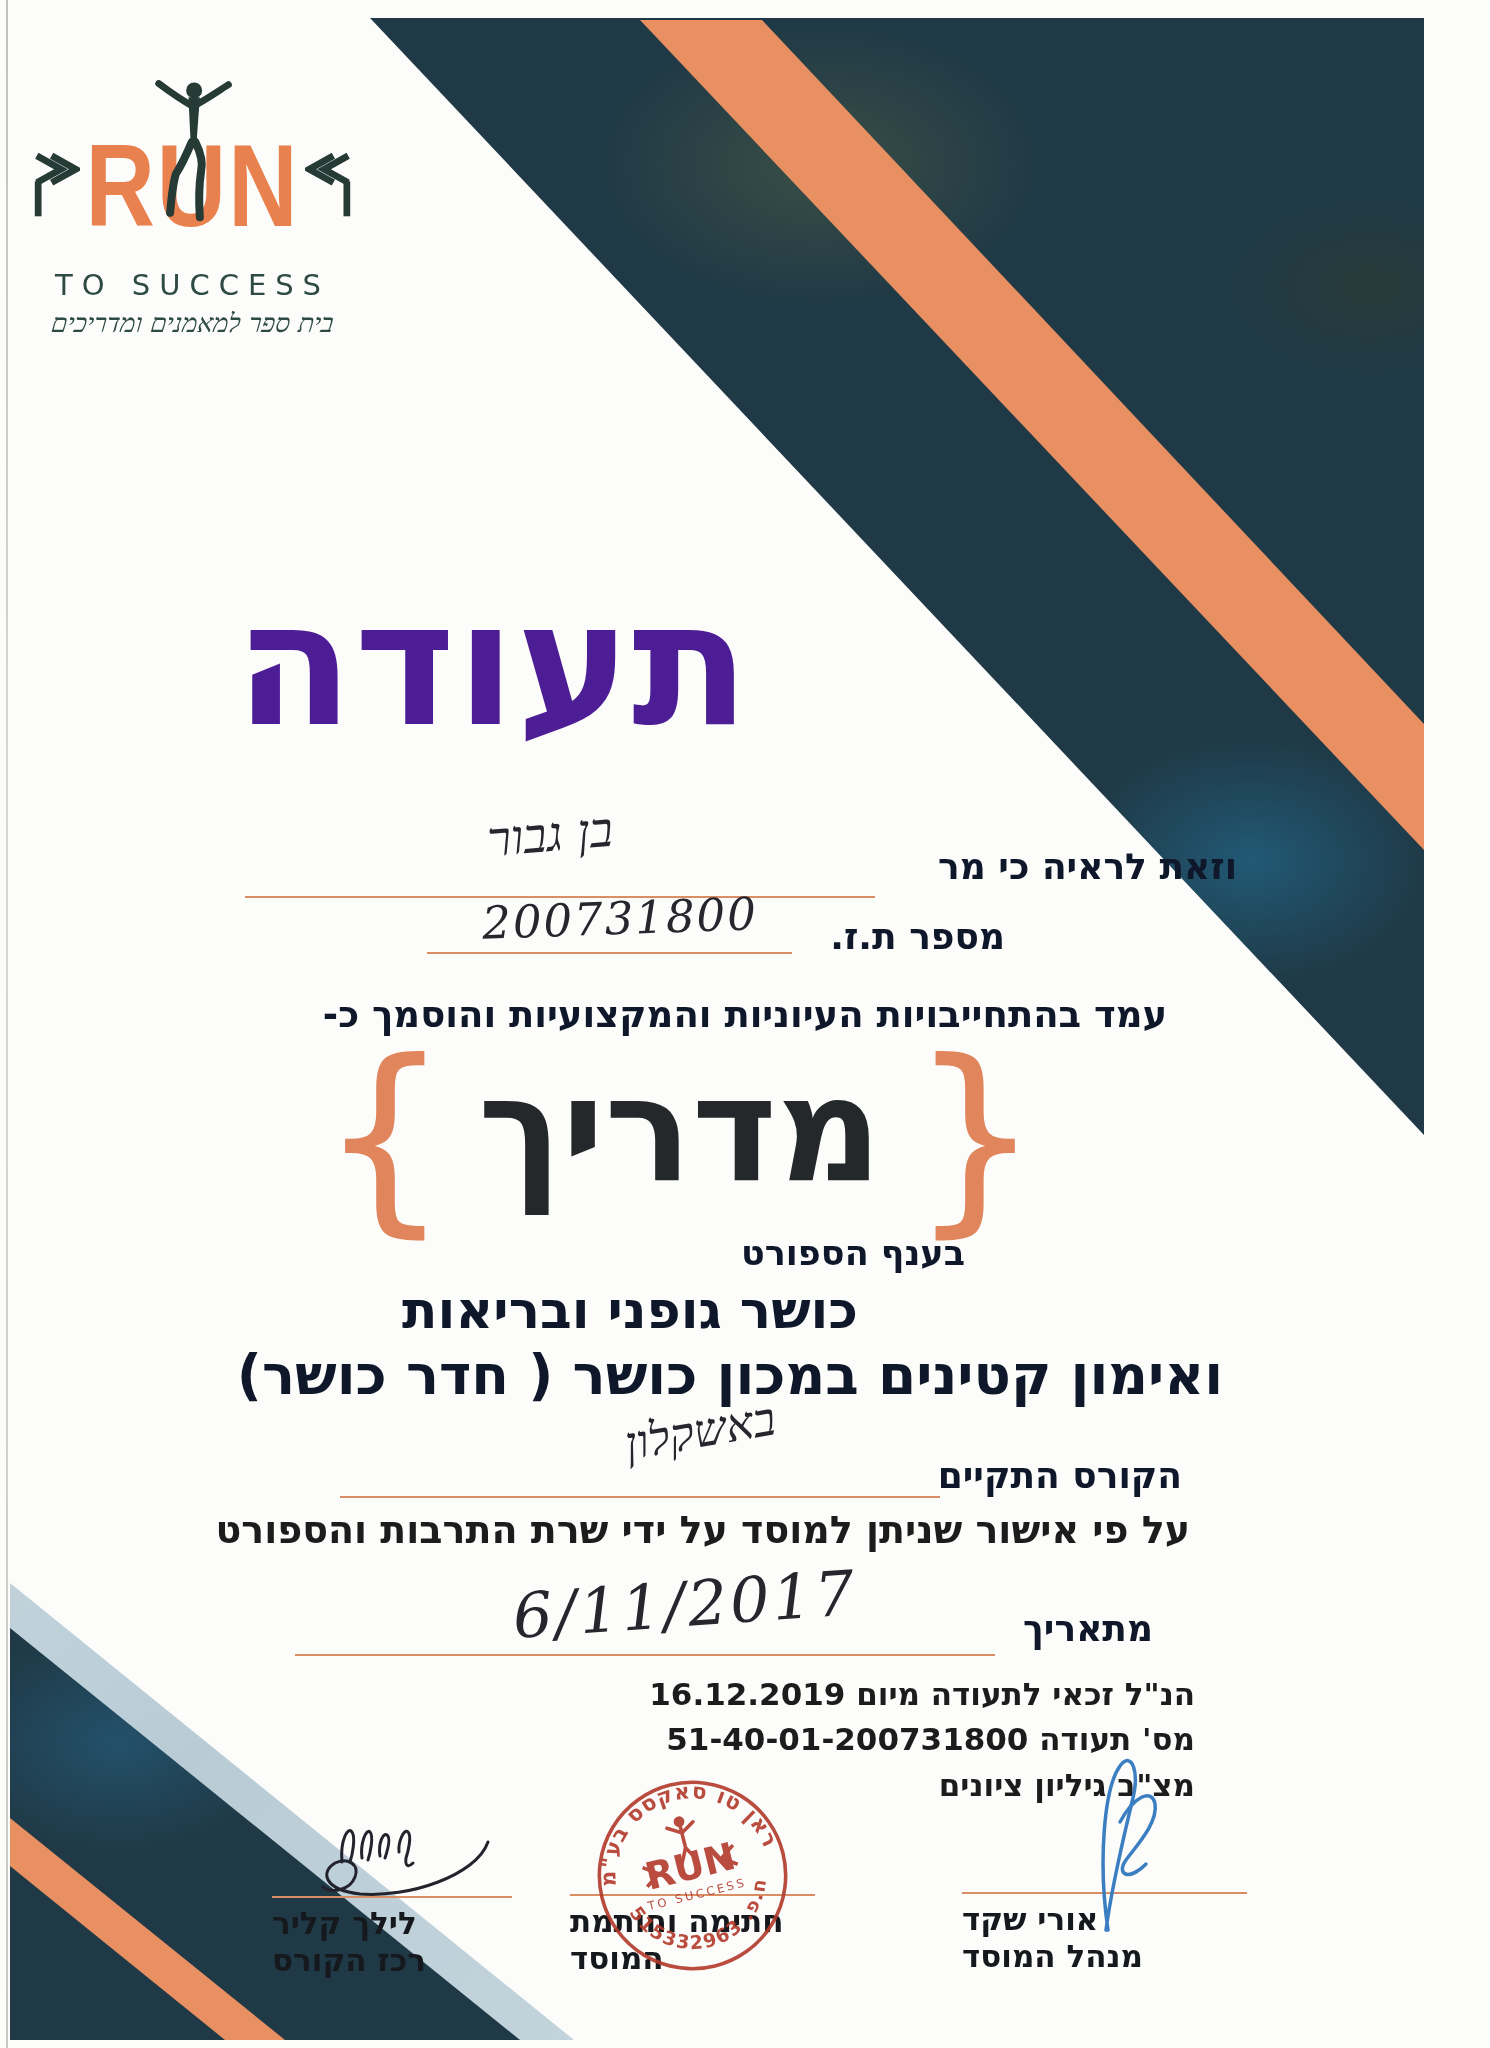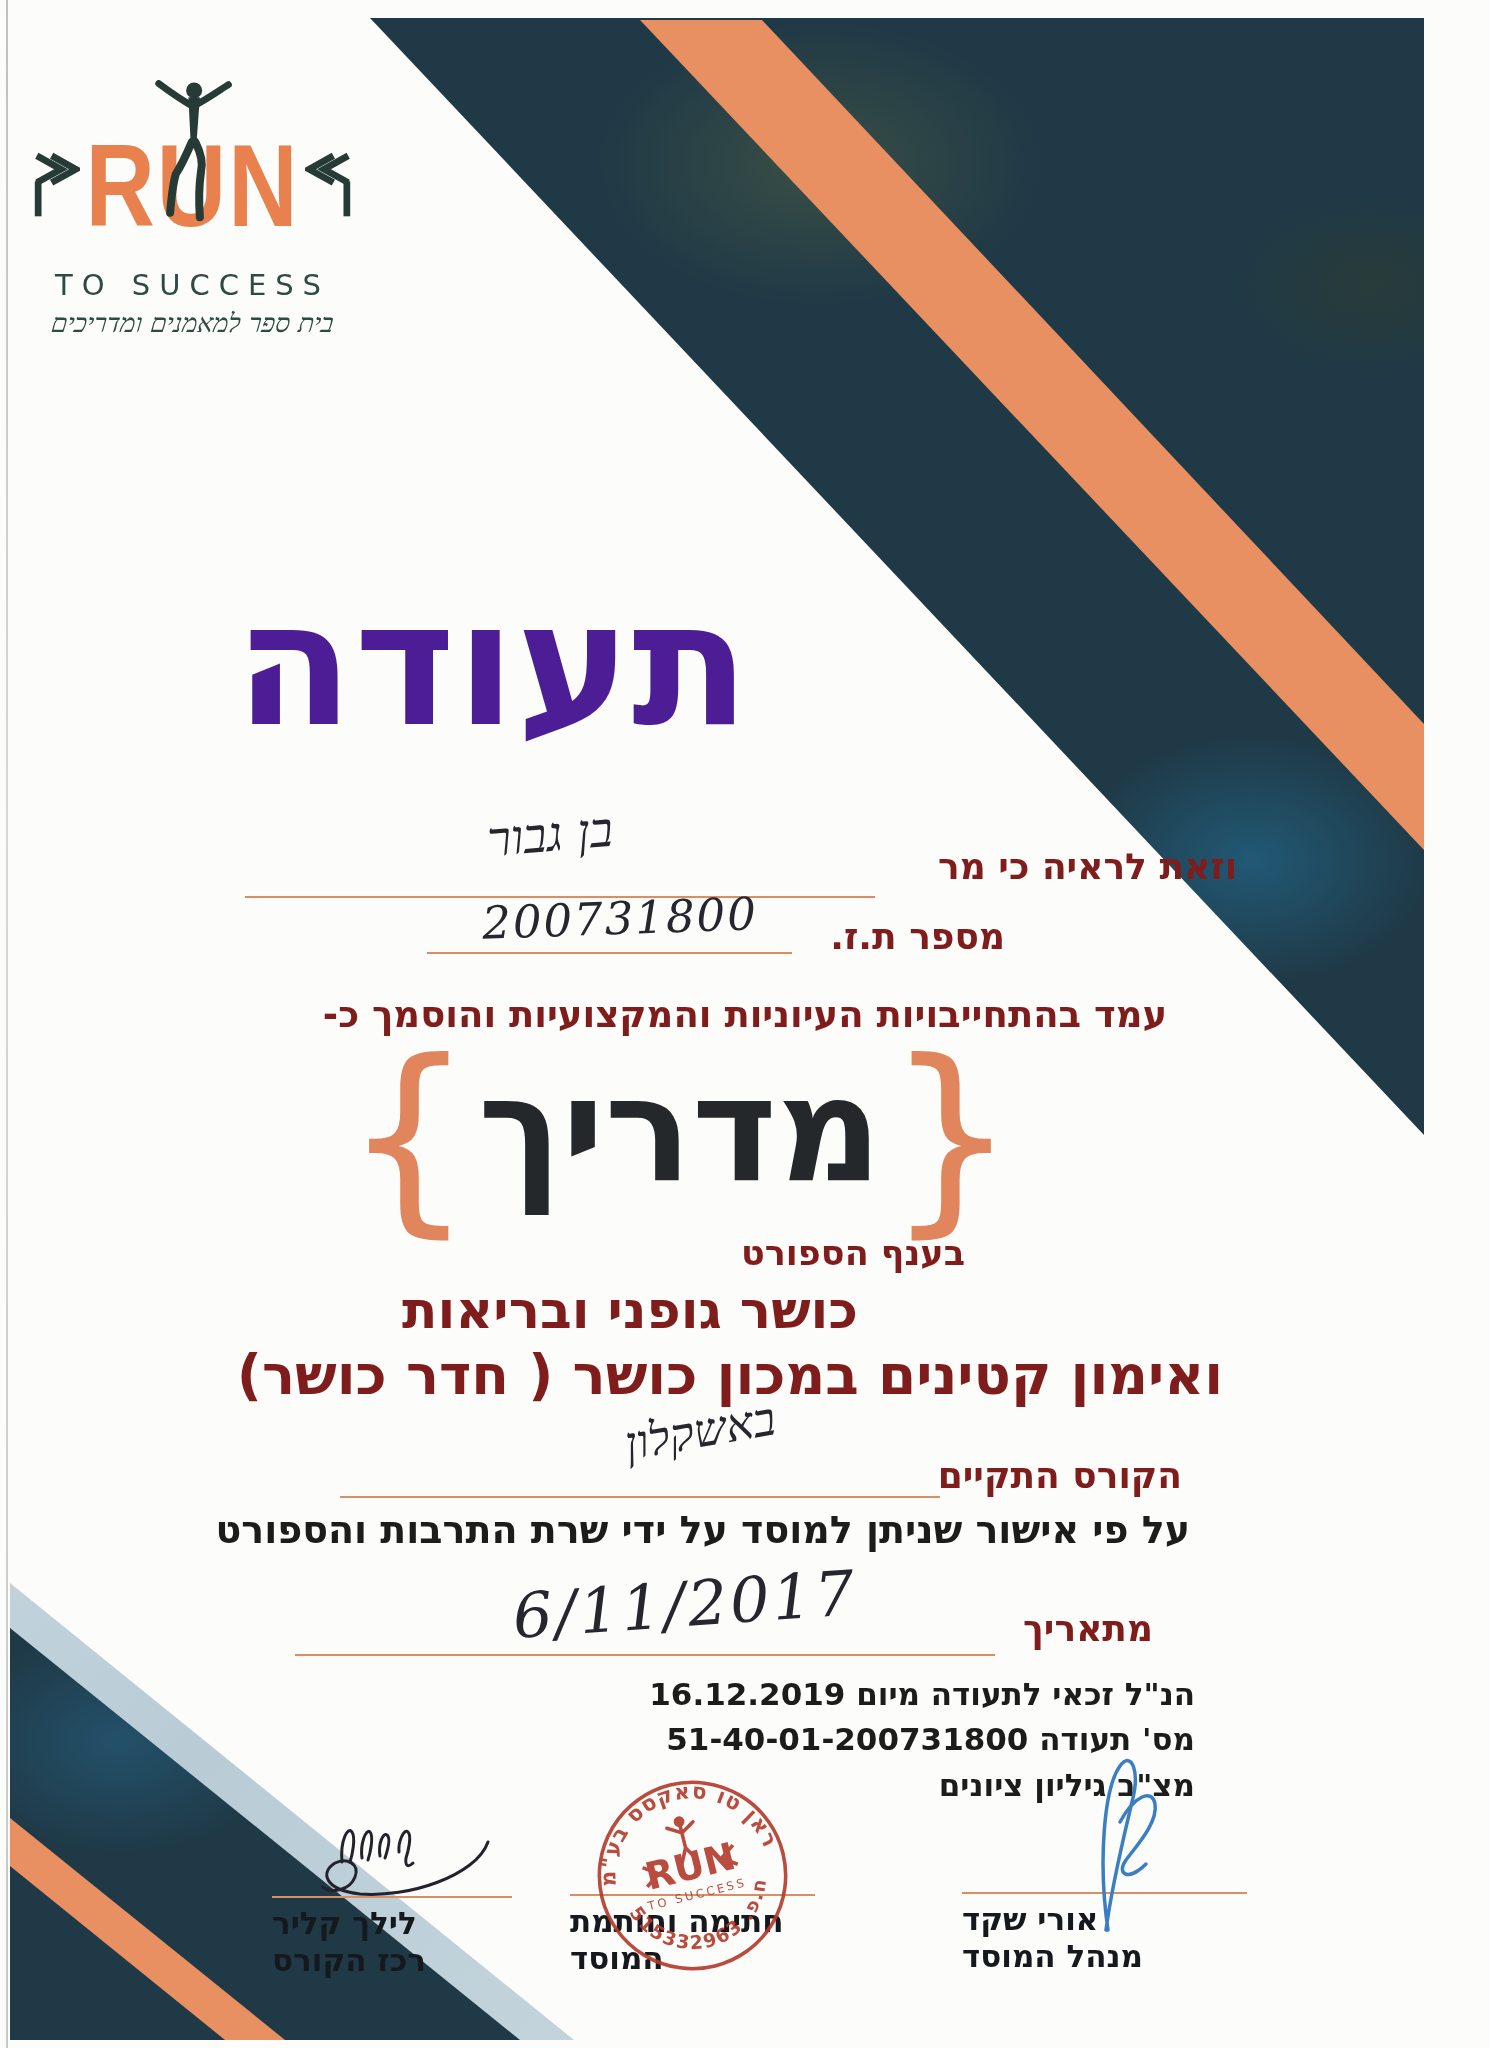--- a/index.html
+++ b/index.html
@@ -36,31 +36,31 @@
            justify-content:center;gap:6px;z-index:6;}
   .run-text{font-size:96px;font-weight:bold;color:#e8814e;letter-spacing:2px;line-height:1;
             transform:scaleY(1.22);font-family:"Liberation Sans","DejaVu Sans",sans-serif;}
   .to-success{position:absolute;top:190px;left:0;right:0;text-align:center;font-size:29px;
               letter-spacing:9px;color:#2e4a45;font-weight:500;}
   .tagline{position:absolute;top:230px;left:0;right:0;text-align:center;font-size:26px;
            font-style:italic;color:#2e4a45;font-family:"DejaVu Serif",serif;transform:skewX(-6deg);}
   
   .title{position:absolute;left:235px;top:566px;width:600px;text-align:left;z-index:5;
          font-size:172px;font-weight:bold;color:#4c1d95;line-height:1.15;letter-spacing:1px;}
-  .orange{color:#7f1d1d;font-weight:bold;}
+  .orange{color:#0f172a;font-weight:bold;}
   .lbl{position:absolute;font-size:36px;direction:rtl;white-space:nowrap;z-index:5;}
   .uline{position:absolute;border-top:2px solid #d98f63;z-index:5;}
   .hw{position:absolute;font-family:"DejaVu Serif",serif;font-style:italic;color:#26262e;
       text-align:center;z-index:6;white-space:nowrap;}
   .intro-line{position:absolute;left:270px;top:993px;width:950px;text-align:center;z-index:5;
               font-size:37px;direction:rtl;}
   .role-row{position:absolute;left:395px;top:1036px;width:570px;height:200px;display:flex;
             align-items:center;justify-content:center;z-index:5;}
   .brace{font-size:205px;color:#e0855c;line-height:1;font-weight:normal;}
-  .role-text{font-size:145px;font-weight:bold;color:#24282a;margin:0 4px;padding-bottom:14px;}
+  .role-text{font-size:145px;font-weight:bold;color:#24282a;margin:0 28px;padding-bottom:14px;}
   .branch-label{position:absolute;left:395px;top:1233px;width:570px;
                 font-size:35px;z-index:5;direction:rtl;}
   .spec1{position:absolute;left:150px;top:1280px;width:960px;text-align:center;font-size:52px;
          z-index:5;direction:rtl;}
   .spec2{position:absolute;left:170px;top:1343px;width:1120px;text-align:center;font-size:55px;
          z-index:5;direction:rtl;}
   .dark-line{position:absolute;color:#1c1c1c;font-weight:bold;direction:rtl;z-index:5;
              white-space:nowrap;}
   .approval-line{left:230px;top:1508px;width:960px;text-align:center;font-size:38px;}
   .right-block{text-align:right;font-size:31px;}

